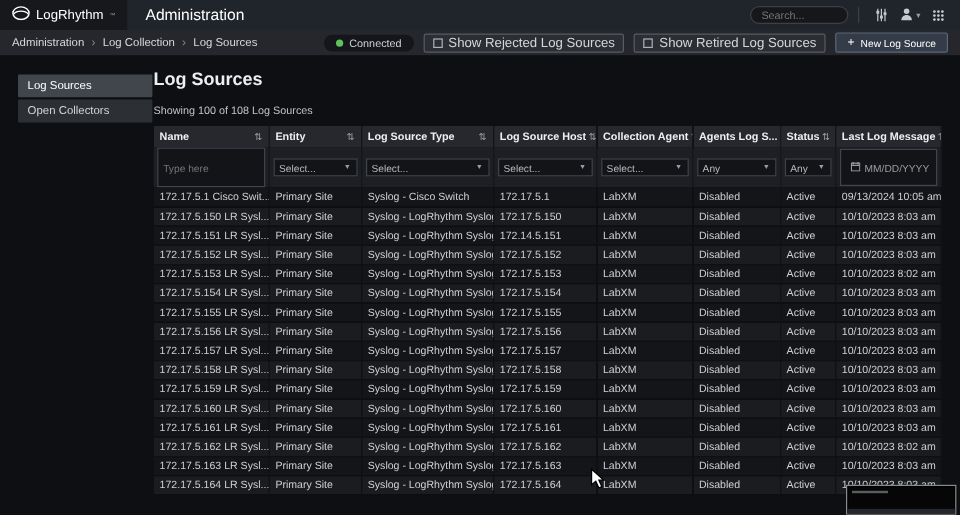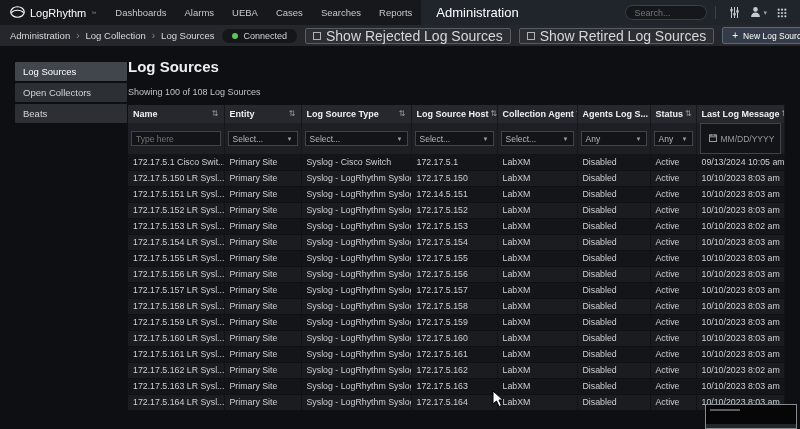--- a/index.html
+++ b/index.html
@@ -29,44 +29,44 @@
   .caret { color:#9a9da1; font-size:7px; }
   .tn-pad { width:8px; }
 
   
   .crumb-bar { height:21px; background:#25272c; display:flex; align-items:center; padding:0 10px; gap:8px; }
   .breadcrumb { display:flex; align-items:center; gap:6px; }
   .crumb { color:#d7d9dc; font-size:9.5px; cursor:pointer; white-space:nowrap; }
   .crumb-sep { color:#84888d; font-size:10px; }
   .connected { margin-left:auto; display:flex; align-items:center; gap:5px; background:#141619; border-radius:9px; padding:2px 10px; font-size:9px; color:#d0d3d6;text-align:center; }
   .dot { width:6px; height:6px; border-radius:50%; background:#5cc45c; }
-  .chk-btn { display:flex; align-items:center; gap:5px; border:1px solid #585d63; background:#2b2e33; height:16px; padding:0 7px; font-size:14px; color:#d5d7da; border-radius:2px; cursor:pointer; white-space:nowrap; }
+  .chk-btn { display:flex; align-items:center; gap:5px; border:1px solid #585d63; background:#2b2e33; height:16px; padding:0 7px; font-size:11px; color:#d5d7da; border-radius:2px; cursor:pointer; white-space:nowrap; }
   .chk-box { width:8px; height:8px; border:1px solid #aeb2b7; background:transparent; flex:0 0 auto; }
   .new-btn { display:flex; align-items:center; gap:5px; border:1px solid #5d6876; background:#333c48; height:17px; padding:0 9px; font-size:8.5px; color:#ffffff; border-radius:2px; cursor:pointer; white-space:nowrap; }
   .plus { font-size:10px; line-height:8px; }
 
   
   .content { display:flex; padding-top:8px; }
   .sidebar { flex:0 0 128px; padding:8px 0 0 15px; }
   .side-item { width:112px; height:19px; display:flex; align-items:center; padding:0 8px; background:#2c3035; margin-bottom:2px; font-size:9.5px; color:#d2d5d8; border-radius:1px; cursor:pointer; }
   .side-item.active { background:#41464d; color:#fff; }
   .main { flex:1; padding-right:10px; }
   .page-title { font-size:15px; color:#eceef0; font-weight:bold; margin-top:4px; }
   .pending-bar { margin-top:10px; height:23px; background:#16181c; border:1px solid #24262b; display:flex; align-items:center; padding:0 10px; font-size:10px; color:#dcdee1; }
   .show-pending { margin-left:auto; display:flex; align-items:center; gap:6px; color:#e2e4e7; cursor:pointer; font-size:9.5px; }
   .chev { font-size:10px; color:#cfd2d5; line-height:6px; }
   .showing { margin-top:12px; font-size:9px; color:#c0c3c7; }
 
   
   table { margin-top:8px; border-collapse:collapse; table-layout:fixed; width:656px; }
   th { background:#26282d; height:18px; padding:0 5px; border-right:1px solid #15171a; white-space:nowrap; overflow:hidden; cursor:pointer; }
-  .th-inner { display:flex; justify-content:space-between; font-size:9px; color:#eef0f2; font-weight:bold; }
+  .th-inner { display:flex; align-items:center; justify-content:space-between; font-size:9px; color:#eef0f2; font-weight:bold; }
   .sort { color:#9b9ea3; font-size:8px; font-weight:normal; margin-left:2px; }
   .filter-row td { background:#1d1f24; padding:0 3px; border-right:1px solid #15171a; height:21px; }
-  .f-input { width:100%; height:15px; background:#121417; border:1px solid #3f434a; color:#989ca1; font-size:8.5px; padding:0 4px; font-family:inherit; outline:none; }
+  .f-input { width:100%; height:33px; background:#121417; border:1px solid #3f434a; color:#989ca1; font-size:8.5px; padding:0 4px; font-family:inherit; outline:none; }
   .f-select { display:flex; align-items:center; justify-content:space-between; height:15px; background:#121417; border:1px solid #3f434a; color:#b7babe; font-size:8.5px; padding:0 4px; cursor:pointer; overflow:hidden; }
   .f-caret { font-size:6px; color:#9b9ea3; flex:0 0 auto; }
   .f-date { display:flex; align-items:center; gap:4px; height:31px; background:#121417; border:1px solid #3f434a; color:#989ca1; font-size:8.5px; padding:0 8px; cursor:pointer; overflow:hidden; }
   tbody td { font-size:8.8px; color:#ced1d4; padding:0 5px; height:16px; white-space:nowrap; overflow:hidden; border-right:1px solid #101215; border-bottom:1px solid #0e1013; }
   tbody tr { cursor:pointer; }
   tbody tr:nth-child(odd) { background:#131518; }
   tbody tr:nth-child(even) { background:#1a1c20; }
 
   
   .mini-window { position:absolute; right:3px; bottom:0; width:92px; height:25px; background:#000; border:1px solid #8a8d90; cursor:pointer; }
@@ -82,34 +82,20 @@
   <div class="logo">
     <span>
       <svg width="15" height="12" viewBox="0 0 20 16">
           <ellipse cx="10" cy="8" rx="9" ry="7" fill="none" stroke="#ffffff" stroke-width="1.6"></ellipse>
           <path d="M2 9c3-4.5 13-4.5 16 0" fill="none" stroke="#ffffff" stroke-width="1.4"></path>
         </svg>
     </span>
     <span class="logo-text">LogRhythm</span>
     <span class="logo-tm">™</span>
   </div>
-  <nav class="nav-items">
-
-      <div class="nav-item">Dashboards</div>
-
-      <div class="nav-item">Alarms</div>
-
-      <div class="nav-item">UEBA</div>
-
-      <div class="nav-item">Cases</div>
-
-      <div class="nav-item">Searches</div>
-
-      <div class="nav-item">Reports</div>
-    </nav>
   <div class="topnav-right">
     <div class="nav-item-active">Administration</div>
     <div class="tn-spacer"></div>
     <input class="search-input" type="text" placeholder="Search..." style="">
     <div class="tn-divider"></div>
     <div class="tn-icon">
       <svg width="11" height="11" viewBox="0 0 11 11">
           <path d="M2.5 0v11M5.5 0v11M8.5 0v11" stroke="#c6c9cd" stroke-width="1"></path>
           <rect x="1.3" y="2" width="2.4" height="2.4" fill="#c6c9cd"></rect>
           <rect x="4.3" y="6" width="2.4" height="2.4" fill="#c6c9cd"></rect>
@@ -176,23 +162,20 @@
 
       <div class="side-item active">
         <span>Log Sources</span>
       </div>
 
 
       <div class="side-item">
         <span>Open Collectors</span>
       </div>
 
-      <div class="side-item">
-        <span>Beats</span>
-      </div>
     </aside>
 
   <main class="main">
     <h1 class="page-title">Log Sources</h1>
 
 
     <div class="showing">Showing 100 of 108 Log Sources</div>
 
     <table>
       <colgroup>

